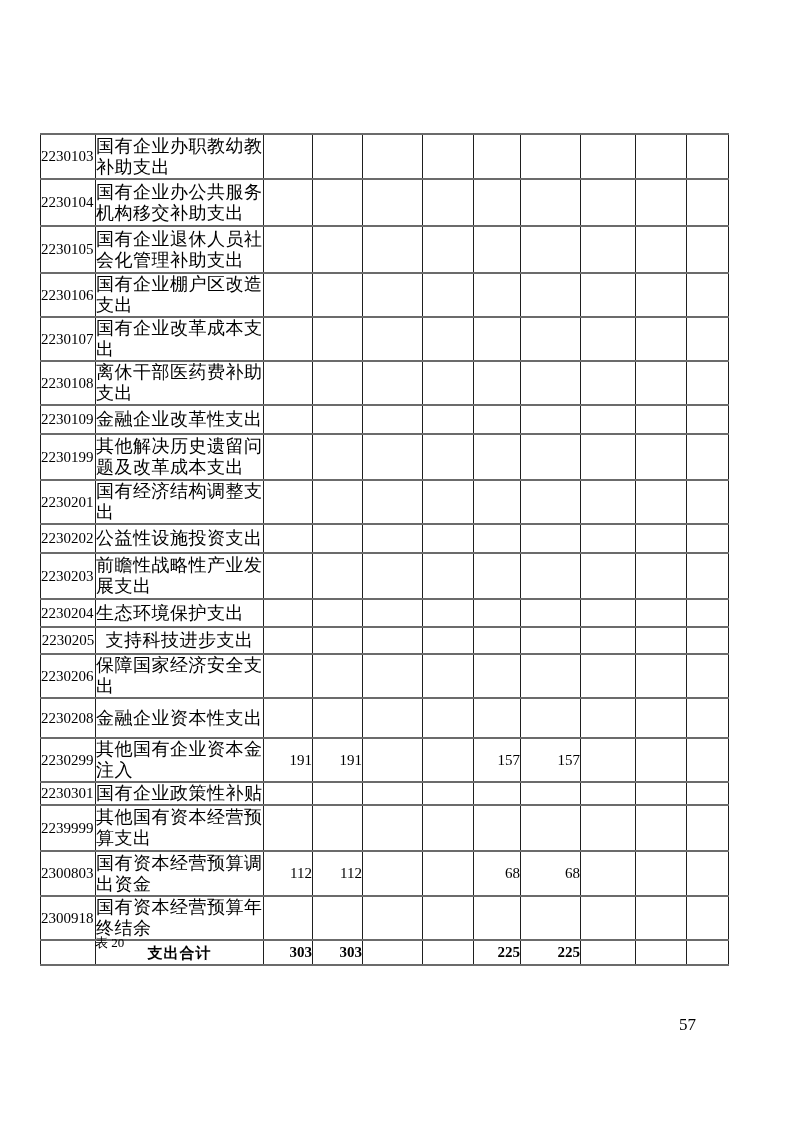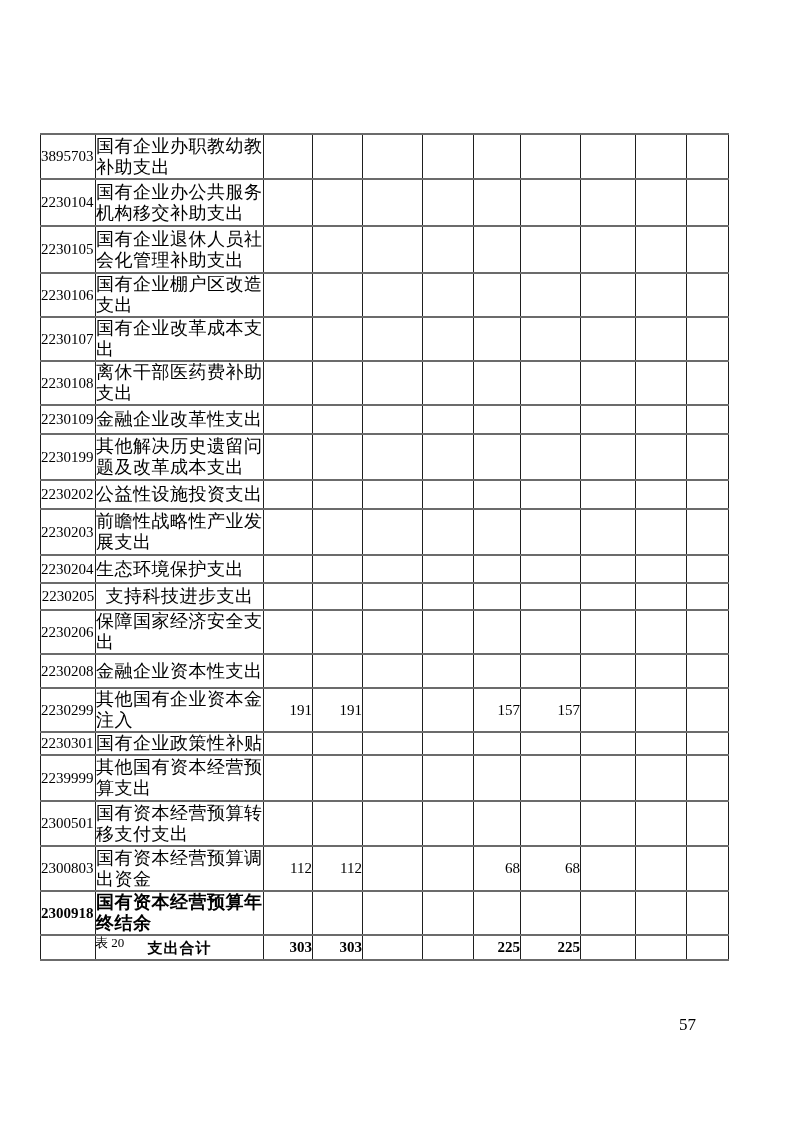--- a/index.html
+++ b/index.html
@@ -80,21 +80,21 @@
       <col style="width:60px">
       <col style="width:51px">
       <col style="width:47px">
       <col style="width:60px">
       <col style="width:55px">
       <col style="width:51px">
       <col style="width:42px">
     </colgroup>
     <tbody>
         <tr style="height: 45px;">
-          <td class="code">3895703</td>
+          <td class="code">2230103</td>
           <td class="name">国有企业办职教幼教补助支出</td>
           <td class="val"></td>
           <td class="val"></td>
           <td class="val"></td>
           <td class="val"></td>
           <td class="val no-top"></td>
           <td class="val"></td>
           <td class="val"></td>
           <td class="val"></td>
           <td class="val"></td>
@@ -183,20 +183,33 @@
           <td class="val"></td>
           <td class="val"></td>
           <td class="val"></td>
           <td class="val"></td>
           <td class="val"></td>
           <td class="val"></td>
           <td class="val"></td>
           <td class="val"></td>
           <td class="val"></td>
         </tr>
+        <tr style="height: 29px;">
+          <td class="code">2230201</td>
+          <td class="name">国有经济结构调整支出</td>
+          <td class="val"></td>
+          <td class="val"></td>
+          <td class="val"></td>
+          <td class="val"></td>
+          <td class="val"></td>
+          <td class="val"></td>
+          <td class="val"></td>
+          <td class="val"></td>
+          <td class="val"></td>
+        </tr>
         <tr style="height: 29px; margin-top: 48px;">
           <td class="code">2230202</td>
           <td class="name">公益性设施投资支出</td>
           <td class="val"></td>
           <td class="val"></td>
           <td class="val"></td>
           <td class="val"></td>
           <td class="val"></td>
           <td class="val"></td>
           <td class="val"></td>
@@ -248,21 +261,21 @@
           <td class="val"></td>
           <td class="val"></td>
           <td class="val"></td>
           <td class="val"></td>
           <td class="val"></td>
           <td class="val"></td>
           <td class="val"></td>
           <td class="val"></td>
           <td class="val"></td>
         </tr>
-        <tr style="height: 34px;">
+        <tr style="height: 40px;">
           <td class="code">2230208</td>
           <td class="name">金融企业资本性支出</td>
           <td class="val"></td>
           <td class="val"></td>
           <td class="val"></td>
           <td class="val"></td>
           <td class="val"></td>
           <td class="val"></td>
           <td class="val"></td>
           <td class="val"></td>
@@ -290,33 +303,20 @@
           <td class="val"></td>
           <td class="val"></td>
           <td class="val"></td>
           <td class="val"></td>
           <td class="val"></td>
           <td class="val"></td>
         </tr>
         <tr style="height: 46px;">
           <td class="code">2239999</td>
           <td class="name">其他国有资本经营预算支出</td>
-          <td class="val"></td>
-          <td class="val"></td>
-          <td class="val"></td>
-          <td class="val"></td>
-          <td class="val"></td>
-          <td class="val"></td>
-          <td class="val"></td>
-          <td class="val"></td>
-          <td class="val"></td>
-        </tr>
-        <tr style="height: 45px;">
-          <td class="code">2300501</td>
-          <td class="name">国有资本经营预算转移支付支出</td>
           <td class="val"></td>
           <td class="val"></td>
           <td class="val"></td>
           <td class="val"></td>
           <td class="val"></td>
           <td class="val"></td>
           <td class="val"></td>
           <td class="val"></td>
           <td class="val"></td>
         </tr>
@@ -326,21 +326,21 @@
           <td class="val">112</td>
           <td class="val">112</td>
           <td class="val"></td>
           <td class="val"></td>
           <td class="val">68</td>
           <td class="val">68</td>
           <td class="val"></td>
           <td class="val"></td>
           <td class="val"></td>
         </tr>
-        <tr style="height: 41px; font-weight: bold;">
+        <tr style="height: 41px;">
           <td class="code">2300918</td>
           <td class="name">国有资本经营预算年终结余</td>
           <td class="val"></td>
           <td class="val"></td>
           <td class="val"></td>
           <td class="val"></td>
           <td class="val"></td>
           <td class="val"></td>
           <td class="val"></td>
           <td class="val"></td>

